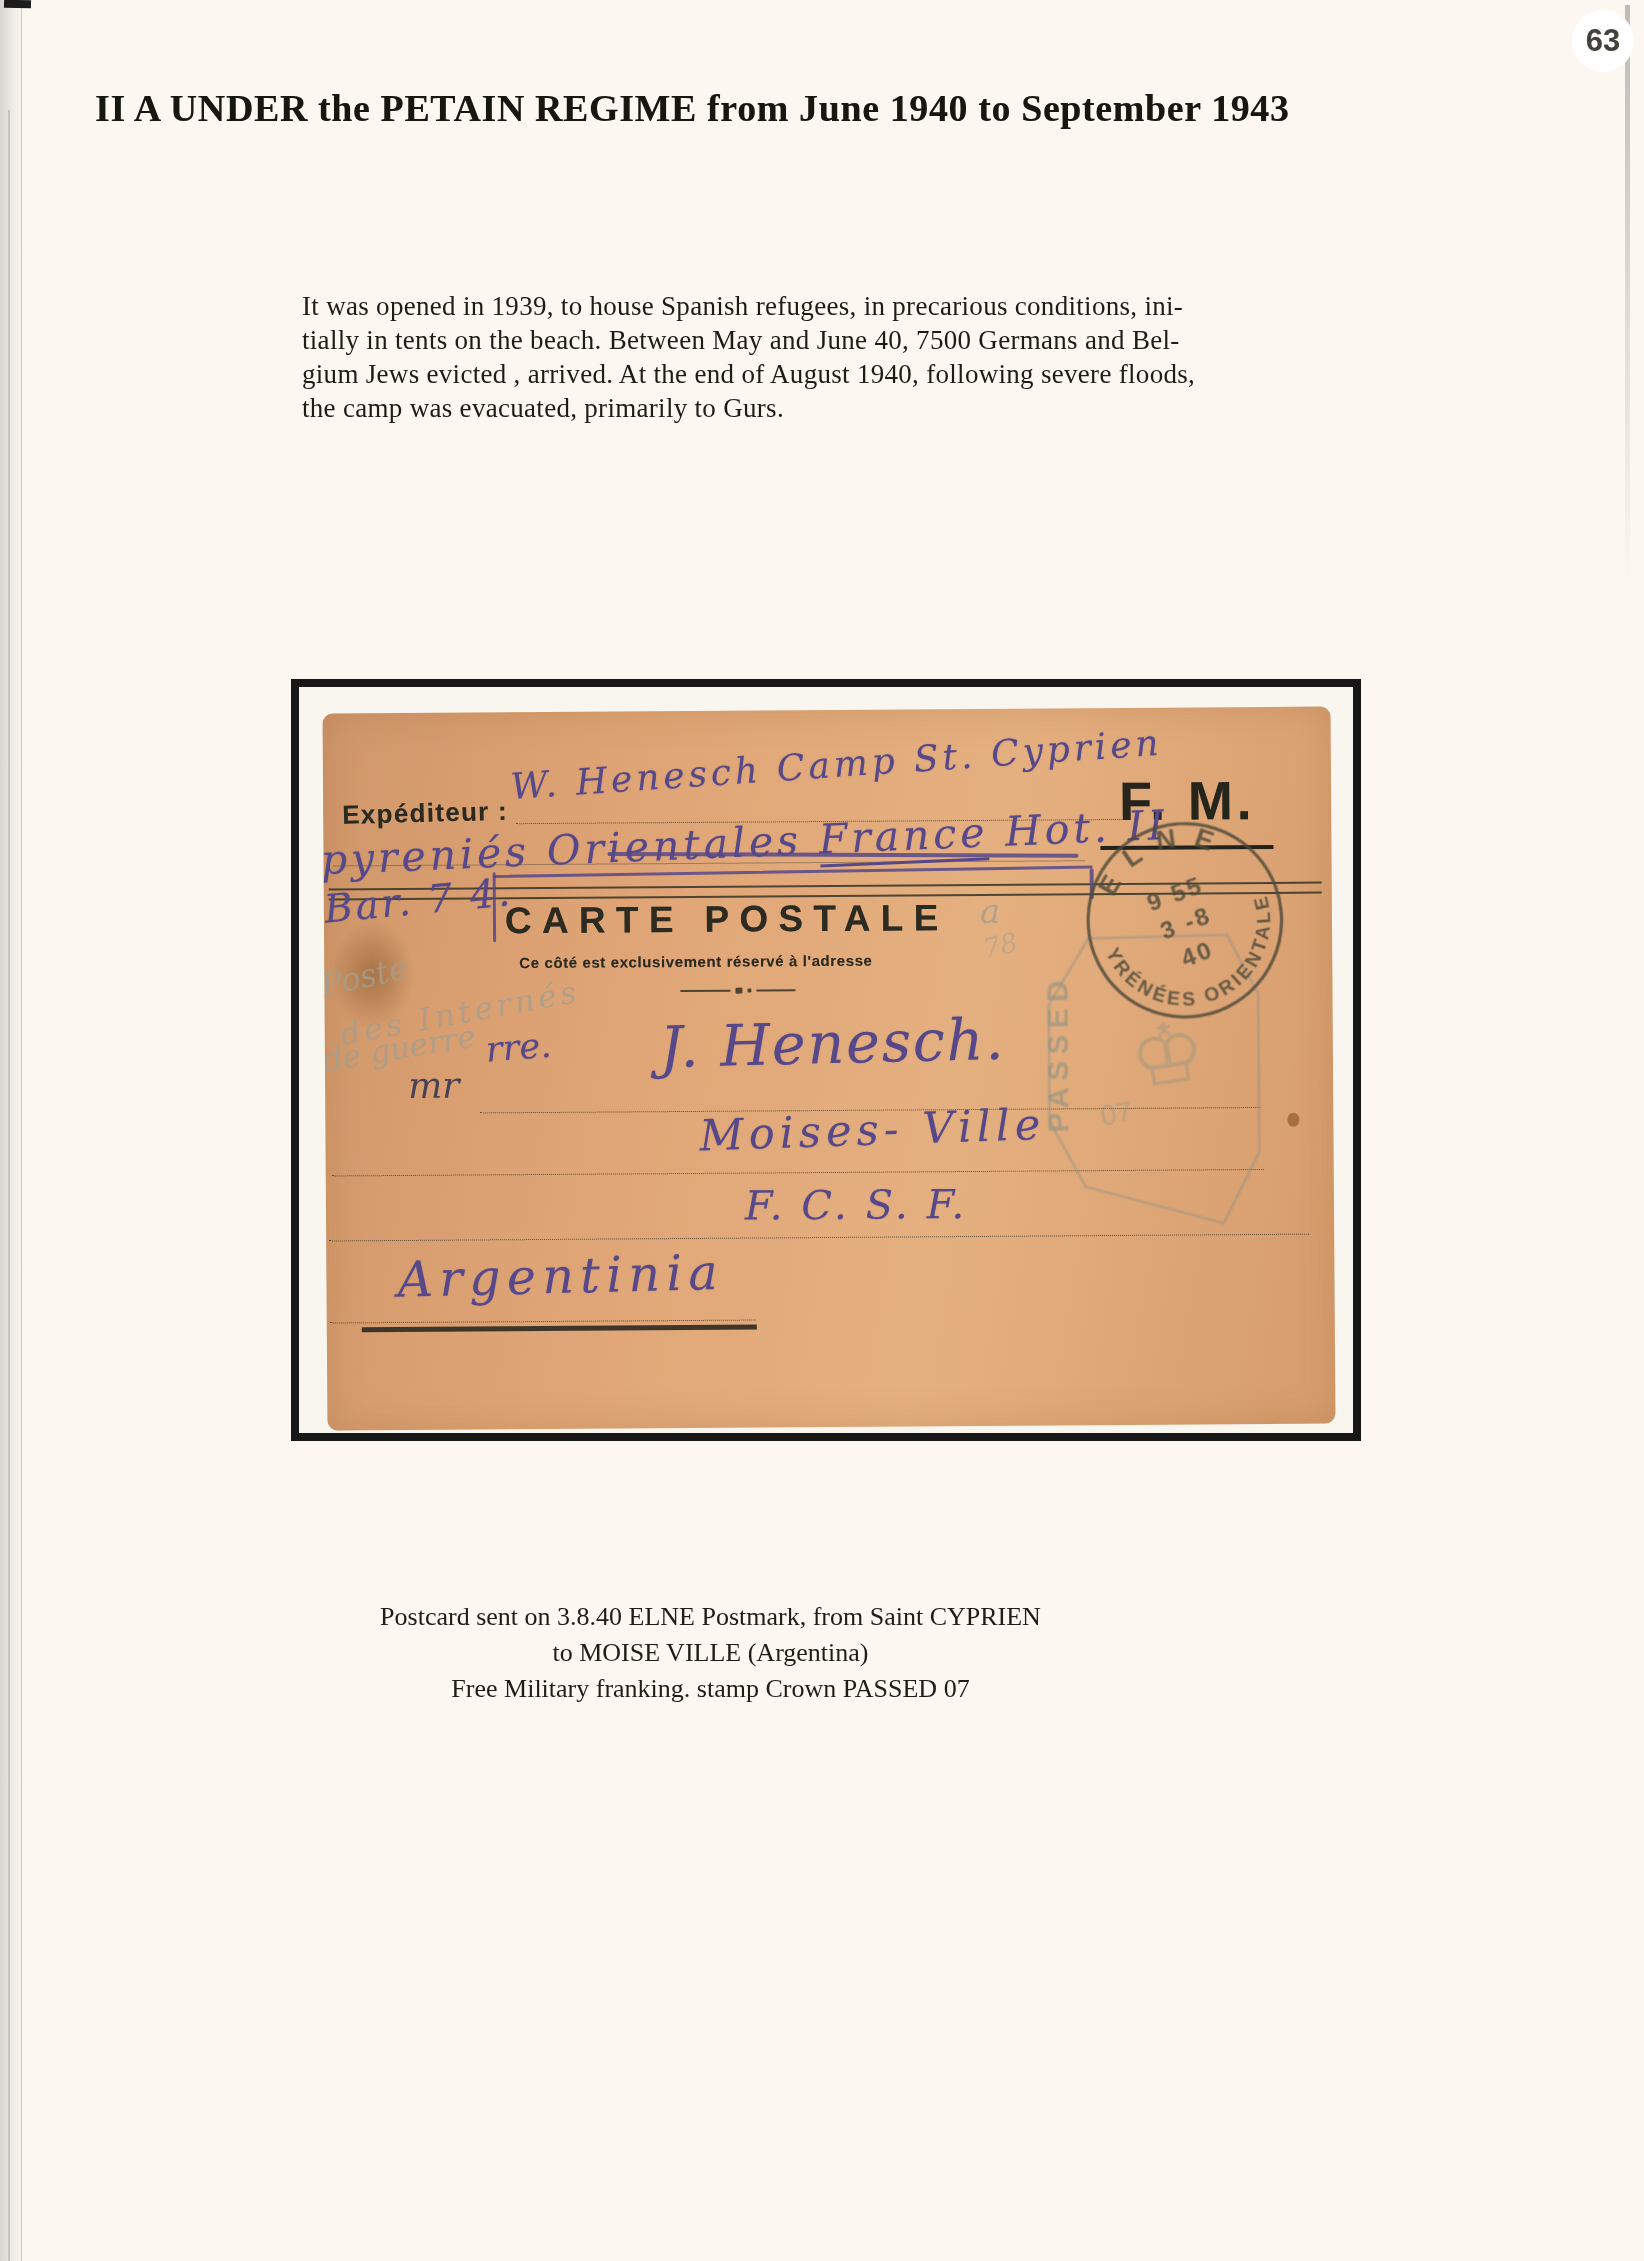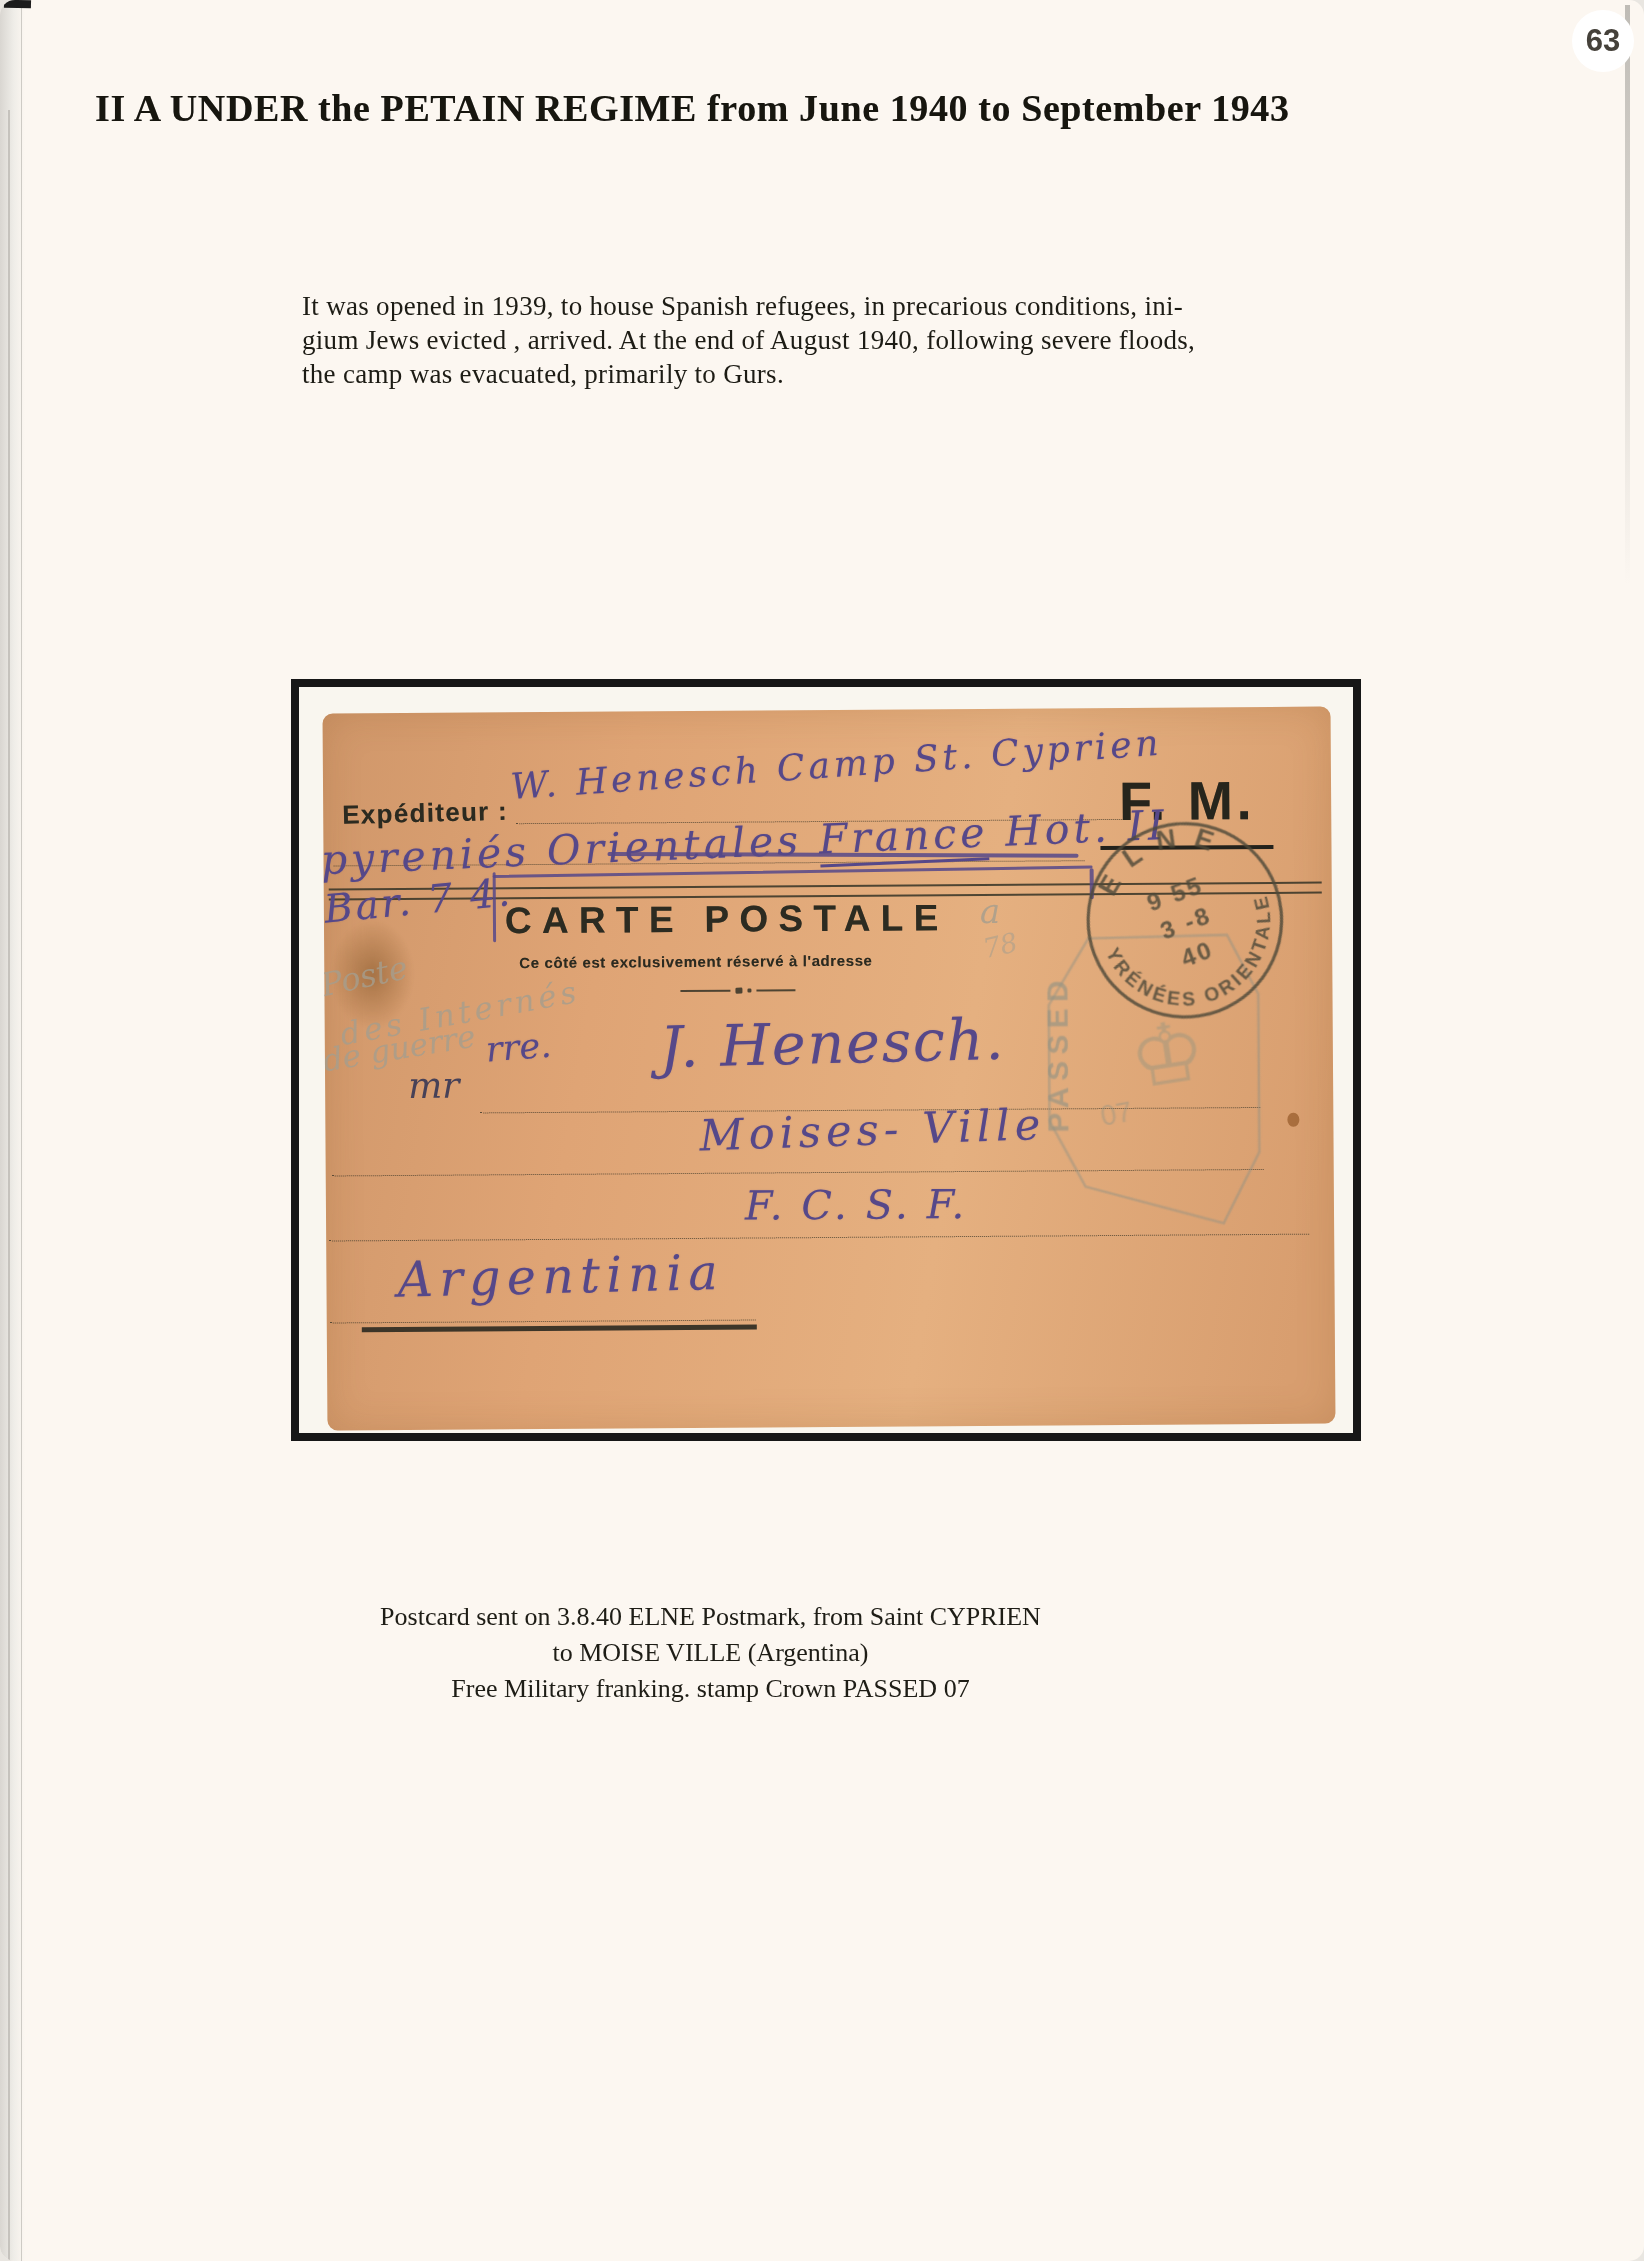--- a/index.html
+++ b/index.html
@@ -1,17 +1,17 @@
 <!DOCTYPE html>
 <html style="font-size:10.3px"><head>
 <meta charset="utf-8">
 <style>
   html,body{margin:0;padding:0;background:#e9e6e1;}
   #page{position:relative;width:1644px;height:2261px;background:#fcf7f1;overflow:hidden;
-        font-family:"Liberation Serif",serif;border-radius:15px;}
+        font-family:"Liberation Serif",serif;}
   .abs{position:absolute;}
   
   .title{font-weight:bold;color:#17160f;white-space:nowrap;letter-spacing:0.6px;
          text-shadow:0 0 0.6px rgba(20,20,40,.35);}
   .bodyline{color:#1d1c15;white-space:nowrap;letter-spacing:0.3px;}
   .caption{color:#1e1d16;text-align:center;white-space:nowrap;}
   
   .printed{position:absolute;font-family:"Liberation Sans",sans-serif;font-weight:bold;
            color:#2b2a20;white-space:nowrap;text-shadow:0 0 0.6px rgba(40,40,30,.4);}
   
@@ -43,20 +43,21 @@
 
   <div class="abs" style="left:1572px;top:10.3px;width:62px;height:62px;border-radius:50%;background:#ffffff;
               display:flex;align-items:center;justify-content:center;">
     <span style="font-family:'Liberation Sans',sans-serif;font-weight:bold;font-size:31px;color:#45413a;">63</span>
   </div>
 
   <div class="abs title" style="left:95px;top:86px;font-size:38px;">II A  UNDER the PETAIN REGIME from June 1940 to September 1943</div>
 
   <div class="abs" style="left:302px;top:289px;font-size:27px;line-height:34px;">
     <div class="bodyline">It was opened in 1939, to house Spanish refugees, in precarious conditions, ini-</div>
+    <div class="bodyline">tially in tents on  the beach. Between May and June 40, 7500 Germans and Bel-</div>
     <div class="bodyline">gium Jews evicted , arrived. At the end of August 1940, following severe floods,</div>
     <div class="bodyline">the camp was evacuated, primarily to Gurs.</div>
   </div>
 
   <div class="abs" style="left:291px;top:679px;width:1054px;height:746px;border:8.4px solid #171717;background:#f9f6ef;">
 
     <div class="abs" style="left:26px;top:23px;width:1008px;height:717px;border-radius:10.3px;
                 transform:rotate(-0.4deg);overflow:hidden;
                 background:linear-gradient(100deg,#d0976a,#dfa475 28%,#e5b080 62%,#d89e6f 95%);
                 box-shadow:inset 0 0 39px rgba(120,70,20,.18);">

